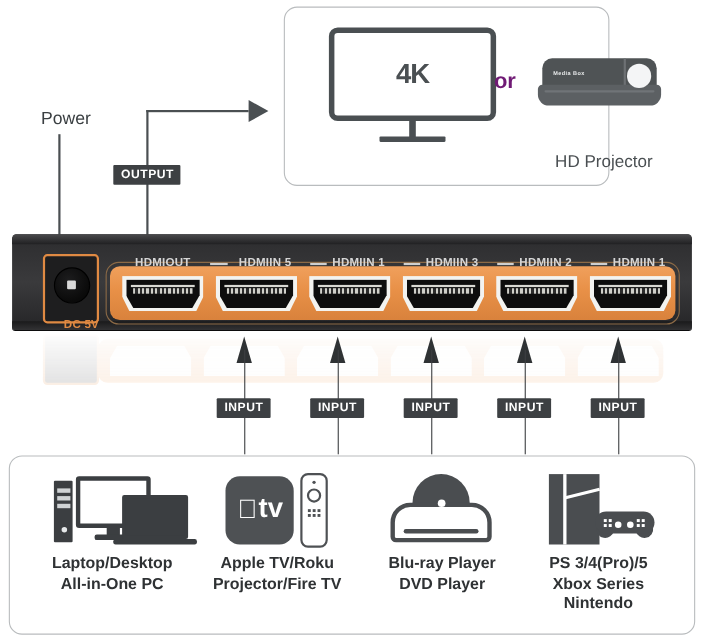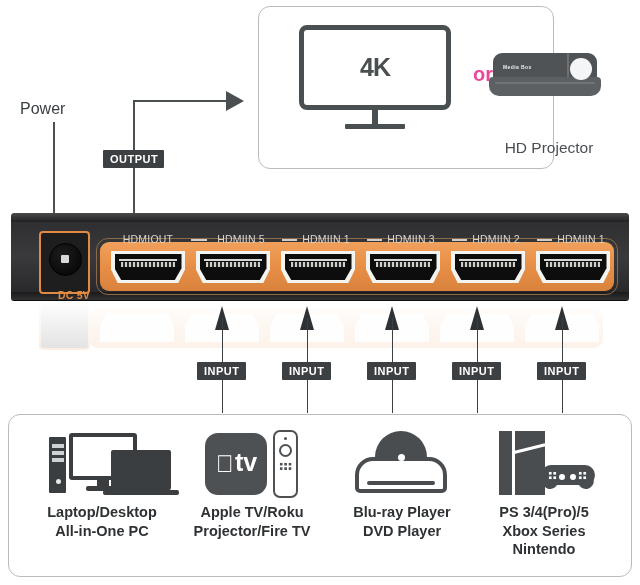--- a/index.html
+++ b/index.html
@@ -29,22 +29,22 @@
   }
   .tv-4k{
     position:absolute;left:0;top:0;width:152px;height:85px;
     display:flex;align-items:center;justify-content:center;
     font-size:25px;font-weight:bold;color:#4a4f52;letter-spacing:-1px;
   }
   .tv-neck{position:absolute;left:73px;top:85px;width:6px;height:16px;background:#4a4f52;}
   .tv-base{position:absolute;left:46px;top:99px;width:60px;height:5px;background:#4a4f52;border-radius:1px;}
 
   .or-text{
-    position:absolute;left:190px;top:56px;width:44px;text-align:right;
-    font-size:20px;font-weight:bold;color:#ec4899;
+    position:absolute;left:190px;top:56px;width:44px;text-align:left;
+    font-size:20px;font-weight:bold;color:#701a75;
   }
 
   .mbox-wrap{position:absolute;left:228px;top:40px;width:116px;height:60px;}
   .mbox-top{
     position:absolute;left:6px;top:6px;width:104px;height:32px;
     background:#4f5355;border-radius:9px 9px 3px 3px;
   }
   .mbox-bot{
     position:absolute;left:2px;top:30px;width:112px;height:19px;
     background:#5c6063;border-radius:4px 4px 10px 10px;
@@ -63,21 +63,21 @@
   .mbox-div{position:absolute;left:80px;top:6px;width:1.6px;height:30px;background:#6d7174;}
 
   .panel-cap{
     position:absolute;text-align:center;font-size:15.5px;color:#4a4f52;
   }
   #cap-tv{left:18px;top:132px;width:200px;}
   #cap-proj{left:220px;top:132px;width:140px;}
 
   
   #power-label{
-    position:absolute;left:20px;top:100px;width:80px;text-align:left;
+    position:absolute;left:20px;top:100px;width:80px;text-align:center;
     font-size:16px;color:#3a3f42;
   }
   .vline{position:absolute;background:#4a4f52;width:1.6px;}
   .hline{position:absolute;background:#4a4f52;height:1.6px;}
 
   
   .badge{
     position:absolute;background:#3d4043;color:#ffffff;
     font-size:11px;font-weight:bold;letter-spacing:.5px;
     padding:3px 6px 3px 7px;border-radius:1px;white-space:nowrap;
@@ -159,21 +159,21 @@
   }
   .port-pins{
     position:absolute;left:10px;top:11px;width:54px;height:5px;
     background:repeating-linear-gradient(90deg,#cfcfc9 0 2px,#2b2b2b 2px 4px);
   }
   .port-lip{
     position:absolute;left:8px;top:8px;width:58px;height:2px;background:#d8d8d2;
   }
 
   .port-label{
-    position:absolute;top:20px;font-size:10.5px;font-weight:normal;
+    position:absolute;top:20px;font-size:10.5px;font-weight:bold;
     color:#d6d6d6;white-space:nowrap;text-align:center;letter-spacing:.2px;
   }
   .label-dash{position:absolute;top:26px;height:1.6px;background:#cfcfcf;}
 
   
   #reflection{
     position:absolute;left:11px;top:300px;width:618px;height:52px;
     overflow:hidden;
     opacity:.17;
     transform:scaleY(-1);

